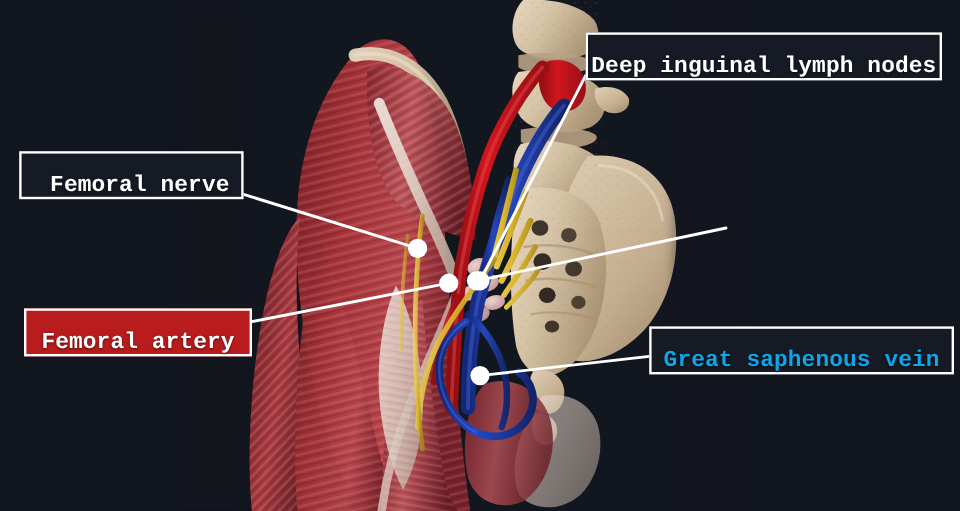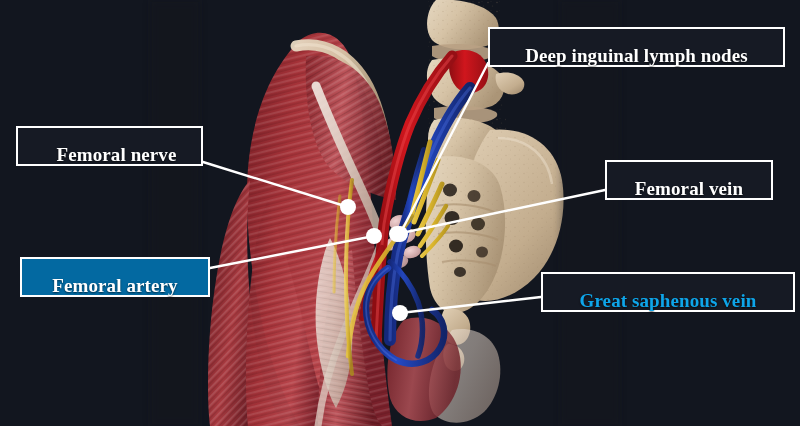--- a/index.html
+++ b/index.html
@@ -26,21 +26,21 @@
     background:#161a24;
     border:2px solid #ffffff;
     display:flex;
     align-items:center;
     justify-content:center;
     padding:0 14px;
     white-space:nowrap;
   }
   .label-box span{
     color:#ffffff;
-    font-family:Liberation Serif, serif;
+    font-family:Liberation Mono, monospace;
     font-weight:bold;
     font-size:19px;
     letter-spacing:0.1px;
     line-height:1;
     text-shadow:0 1px 2px rgba(0,0,0,.6);
     margin-top:16px;
   }
 </style>
 </head>
 <body>
@@ -332,23 +332,20 @@
         <circle cx="400" cy="313" r="8" fill="#ffffff"></circle>
       </g>
   </svg>
 
   <div class="label-box" style="left: 488px; top: 27px; width: 297px; height: 40px; background: rgb(22, 26, 36); border-color: rgb(255, 255, 255);">
     <span style="color: rgb(255, 255, 255);">Deep inguinal lymph nodes</span>
   </div>
   <div class="label-box" style="left: 16px; top: 126px; width: 187px; height: 40px; background: rgb(22, 26, 36); border-color: rgb(255, 255, 255); padding-left: 28px;">
     <span style="color: rgb(255, 255, 255);">Femoral nerve</span>
   </div>
-  <div class="label-box" style="left: 605px; top: 160px; width: 168px; height: 40px; background: rgb(22, 26, 36); border-color: rgb(255, 255, 255);">
-    <span style="color: rgb(255, 255, 255);">Femoral vein</span>
-  </div>
-  <div class="label-box" style="left: 20px; top: 257px; width: 190px; height: 40px; background: #0369a1; border-color: rgb(255, 255, 255);">
+  <div class="label-box" style="left: 20px; top: 257px; width: 190px; height: 40px; background: #b91c1c; border-color: rgb(255, 255, 255);">
     <span style="color: rgb(255, 255, 255);">Femoral artery</span>
   </div>
   <div class="label-box" style="left: 541px; top: 272px; width: 254px; height: 40px; background: rgb(22, 26, 36); border-color: rgb(255, 255, 255);">
     <span style="color: #0ea5e9; text-align: center;">Great saphenous vein</span>
   </div>
 
 </div>
 
 </body></html>

